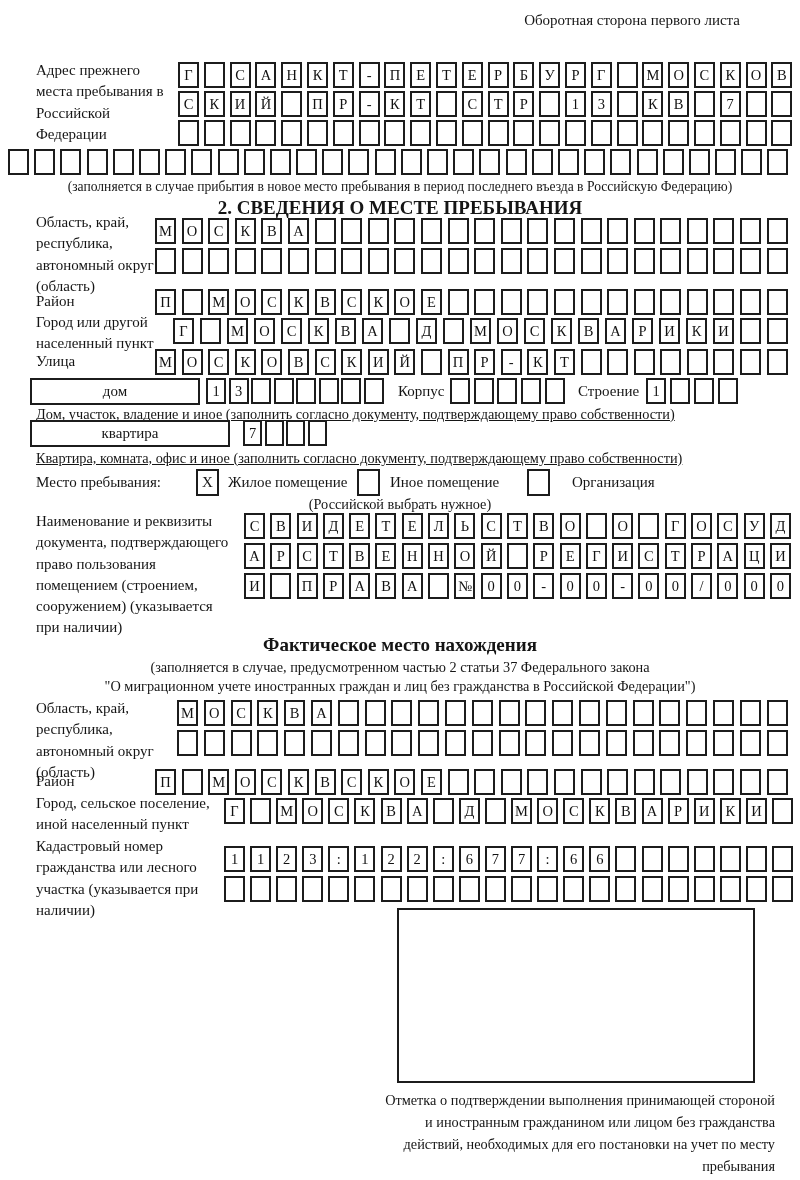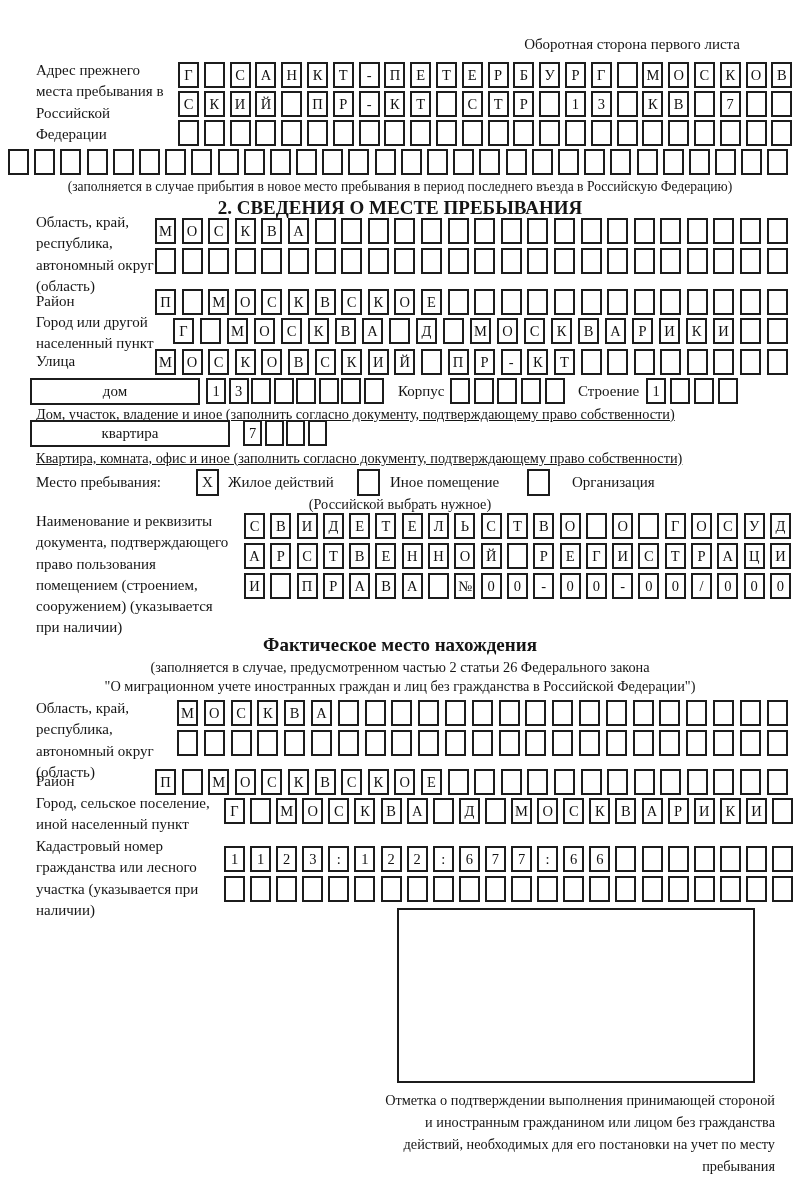--- a/index.html
+++ b/index.html
@@ -1,21 +1,21 @@
 <!DOCTYPE html>
 <html><head>
 <meta charset="utf-8">
 <style>
   html,body{margin:0;padding:0;}
   body{
     width:800px;height:1180px;background:#ffffff;position:relative;
     font-family:"Liberation Serif","DejaVu Serif",serif;color:#151515;
     overflow:hidden;
   }
-  .hdr{position:absolute;top:36px;left:0;width:740px;text-align:right;font-size:15px;}
+  .hdr{position:absolute;top:12px;left:0;width:740px;text-align:right;font-size:15px;}
   .lbl{position:absolute;font-size:15px;line-height:1.42;}
   .note{position:absolute;left:0;width:800px;text-align:center;font-size:13.6px;}
   .note2{position:absolute;left:0;width:800px;text-align:center;font-size:14.3px;}
   .title{position:absolute;left:0;width:800px;text-align:center;font-size:19px;font-weight:bold;}
   .cap{position:absolute;font-size:14.3px;text-decoration:underline;}
   .row{position:absolute;display:flex;}
   .cell{
     box-sizing:border-box;flex:none;width:21px;height:26px;border:2px solid #1c1c1c;
     display:flex;align-items:center;justify-content:center;font-size:14.5px;color:#111;
     background:#fff;
@@ -331,21 +331,21 @@
 <div class="row r-kv4" style="left:243px;top:420px">
     <div class="cell">7</div>
     <div class="cell"></div>
     <div class="cell"></div>
     <div class="cell"></div>
   </div>
 <div class="cap" style="left:36px;top:450px">Квартира, комната, офис и иное (заполнить согласно документу, подтверждающему право собственности)</div>
 
 <div class="lbl" style="left:36px;top:472px">Место пребывания:</div>
 <div class="checkbox" style="left:196px;top:469px">X</div>
-<div class="lbl" style="left:228px;top:472px">Жилое действий</div>
+<div class="lbl" style="left:228px;top:472px">Жилое помещение</div>
 <div class="checkbox" style="left:357px;top:469px"></div>
 <div class="lbl" style="left:390px;top:472px">Иное помещение</div>
 <div class="checkbox" style="left:527px;top:469px"></div>
 <div class="lbl" style="left:572px;top:472px">Организация</div>
 <div class="note2" style="top:496px">(Российской выбрать нужное)</div>
 
 <div class="lbl" style="left:36px;top:511px;width:198px">Наименование и реквизиты документа, подтверждающего право пользования помещением (строением, сооружением) (указывается при наличии)</div>
 <div class="row r-21" style="left:244px;top:513px">
     <div class="cell">С</div>
     <div class="cell">В</div>
@@ -410,21 +410,21 @@
     <div class="cell">-</div>
     <div class="cell">0</div>
     <div class="cell">0</div>
     <div class="cell">/</div>
     <div class="cell">0</div>
     <div class="cell">0</div>
     <div class="cell">0</div>
   </div>
 
 <div class="title" style="top:634px">Фактическое место нахождения</div>
-<div class="note2" style="top:659px">(заполняется в случае, предусмотренном частью 2 статьи 26 Федерального закона</div>
+<div class="note2" style="top:659px">(заполняется в случае, предусмотренном частью 2 статьи 37 Федерального закона</div>
 <div class="note2" style="top:678px">"О миграционном учете иностранных граждан и лиц без гражданства в Российской Федерации")</div>
 
 <div class="lbl" style="left:36px;top:698px;width:152px">Область, край, республика, автономный округ (область)</div>
 <div class="row r-f23" style="left:177px;top:700px">
     <div class="cell">М</div>
     <div class="cell">О</div>
     <div class="cell">С</div>
     <div class="cell">К</div>
     <div class="cell">В</div>
     <div class="cell">А</div>

